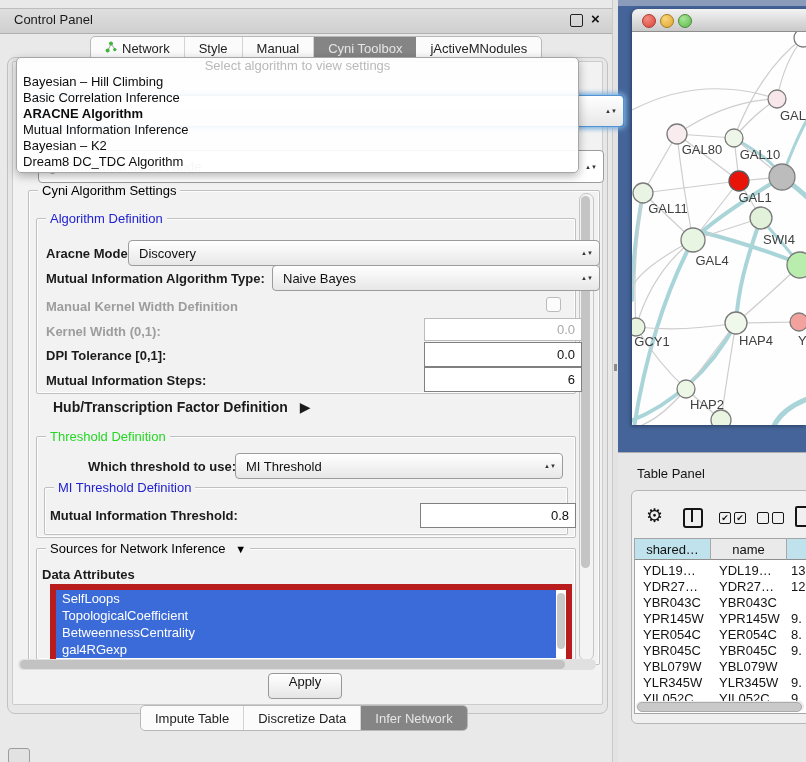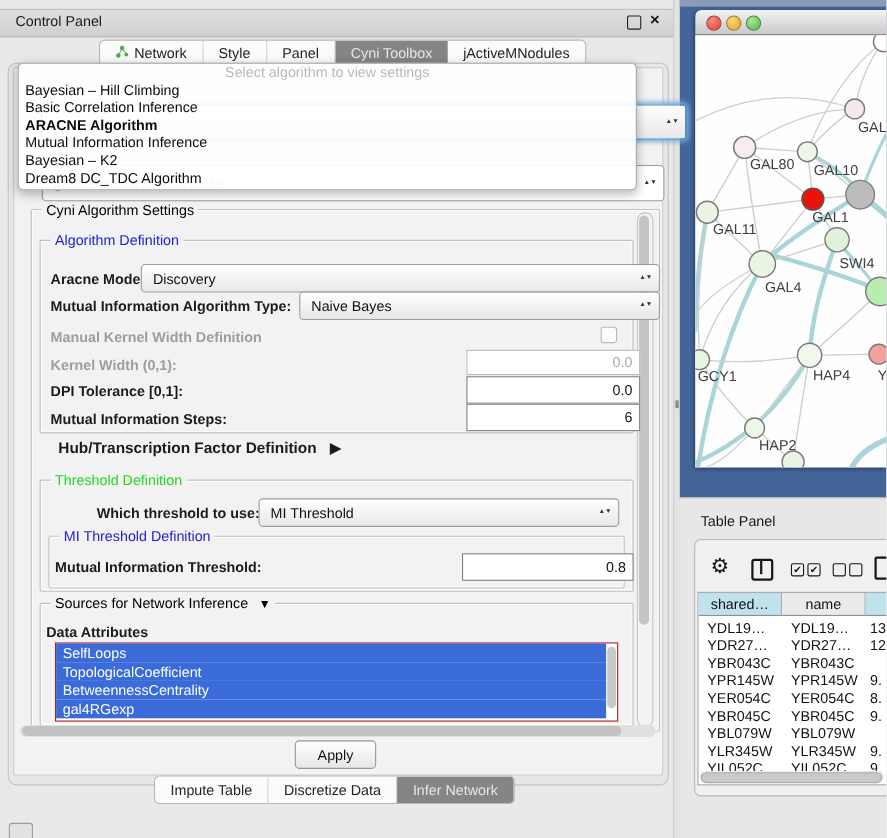--- a/index.html
+++ b/index.html
@@ -45,26 +45,26 @@
   .checkbox{position:absolute;width:13px;height:13px;border:1.5px solid #bbbbbb;border-radius:3px;background:#fcfcfc}
   .scroll-v-track{position:absolute;background:#f3f3f3;border:1px solid #c6c6c6;border-radius:7px}
   .scroll-thumb{position:absolute;background:#c4c4c4;border-radius:5px}
   
   .popup{left:16px;top:57px;width:561px;height:114px;background:rgba(255,255,255,.92);
     border:1px solid #a6a6a6;border-radius:5px;box-shadow:0 3px 10px rgba(0,0,0,.3);z-index:50}
   .popup .ph{height:16px;text-align:center;color:#b9b9b9;font-size:13px;line-height:16px}
   .popup .it{height:16px;font-size:13px;color:#0c0c0c;line-height:16px;padding-left:6px;white-space:nowrap}
   .popup .it.b{font-weight:700}
   
-  .attr-list{position:absolute;background:#fff;border:1px solid #b91c1c}
+  .attr-list{position:absolute;background:#fff;border:6px solid #b91c1c}
   .attr-item{height:17px;background:#3a6bd8;color:#fff;font-size:13px;line-height:17px;padding-left:6px;white-space:nowrap}
   
   .btn{position:absolute;border:1px solid #979797;border-radius:4px;
     background:linear-gradient(#ffffff,#e6e6e6);font-size:13px;color:#111;
-    display:flex;align-items:center;justify-content:center}
+    display:flex;align-items:flex-start;justify-content:center}
   
   .desktop{left:618px;top:0;width:188px;height:452px;background:#45659a}
   .desktop-topstrip{left:618px;top:0;width:188px;height:6px;background:#8a9cba}
   .netwin{left:632px;top:9px;width:174px;height:416px;border-radius:6px 0 0 0;
     box-shadow:-1px 1px 4px rgba(0,0,0,.4)}
   .netwin-title{position:absolute;left:0;top:0;width:100%;height:22px;
     background:linear-gradient(#f3f3f3,#c9c9c9);border-bottom:1px solid #8e8e8e;border-radius:6px 0 0 0}
   .tl{position:absolute;top:5px;width:12px;height:12px;border-radius:50%}
   .tl.r{left:10px;background:radial-gradient(circle at 35% 30%,#f28b80,#dd4238);border:1px solid #a93a31}
   .tl.y{left:28px;background:radial-gradient(circle at 35% 30%,#f8d67a,#e0a32e);border:1px solid #a87c1f}
@@ -109,21 +109,21 @@
           <circle cx="2.6" cy="9.4" r="2" fill="#41b53c"></circle>
           <circle cx="9.8" cy="8.6" r="1.7" fill="#41b53c"></circle>
         </svg>
       </span>
       <span>Network</span>
     </div>
     <div class="tab">
         <span>Style</span>
       </div>
     <div class="tab">
-        <span>Panel</span>
+        <span>Manual</span>
       </div>
     <div class="tab sel">
         <span>Cyni Toolbox</span>
       </div>
     <div class="tab">
         <span>jActiveMNodules</span>
       </div>
   </div>
 
   <div class="abs outerbox"></div>

